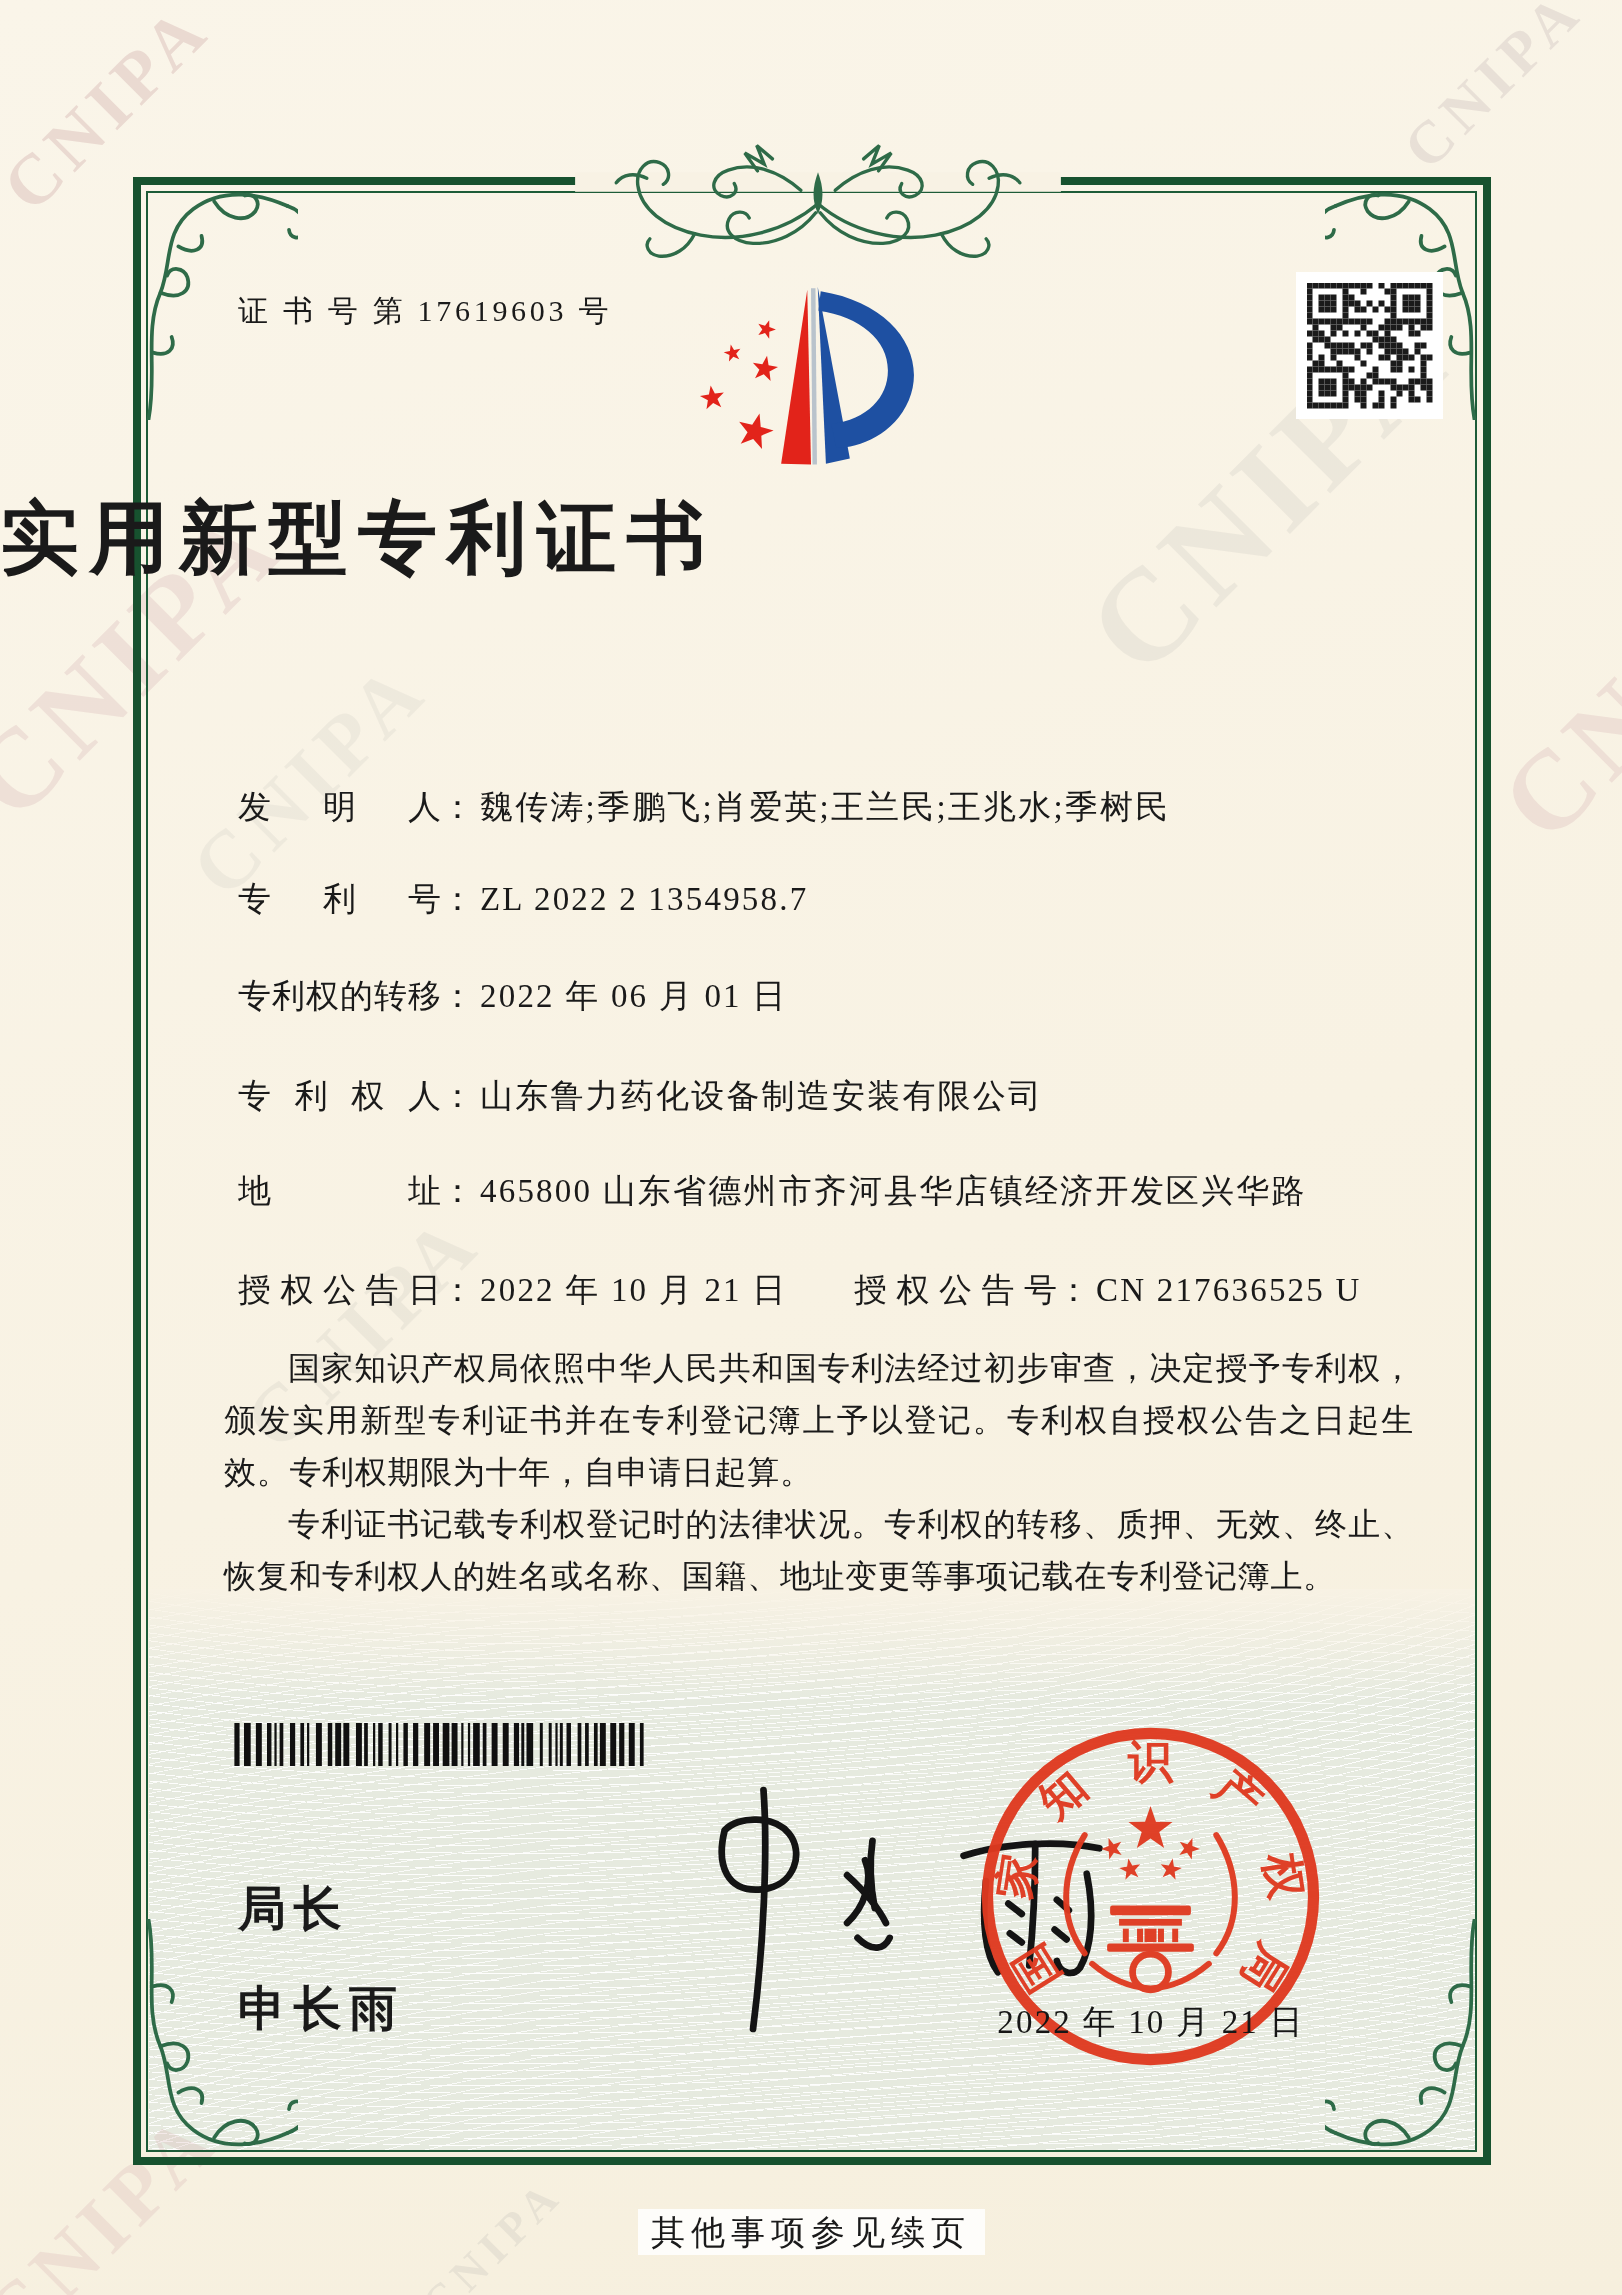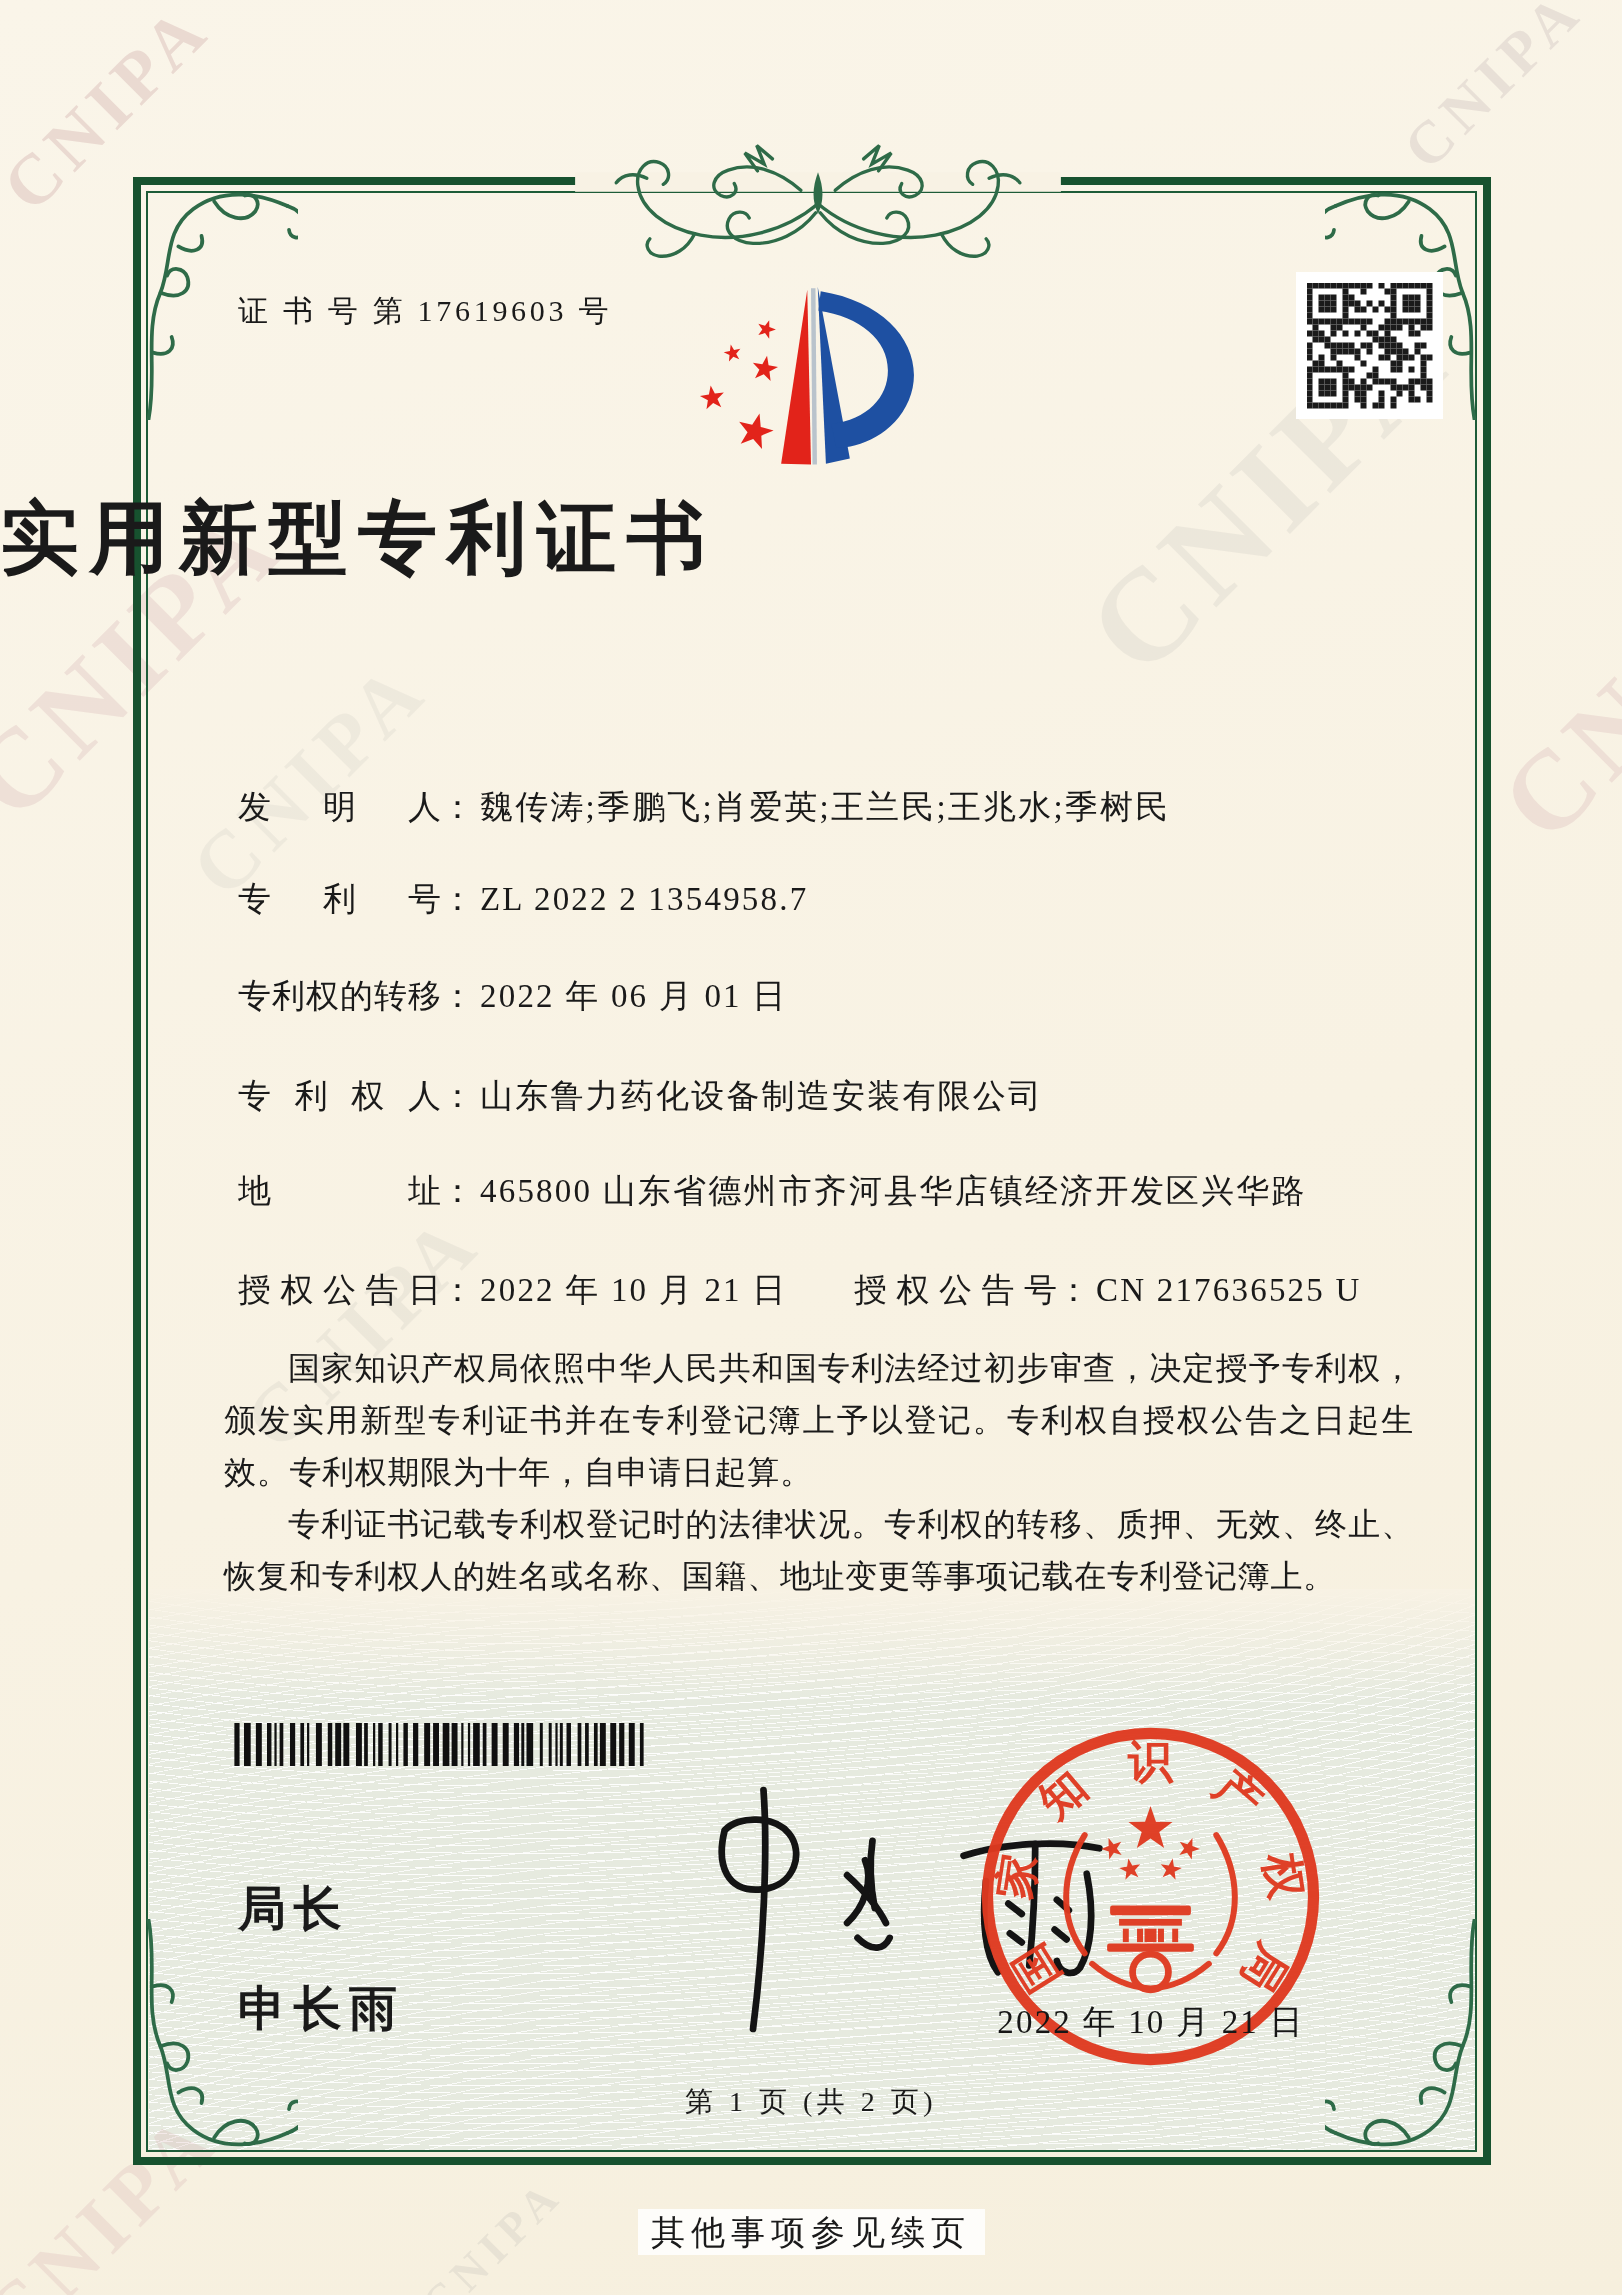--- a/index.html
+++ b/index.html
@@ -515,20 +515,19 @@
       <circle cx="240" cy="341" r="24" fill="none" stroke="#df3a20" stroke-width="9"></circle>
     </g>
     <g stroke="#df3a20" stroke-width="8" fill="none" stroke-linecap="round">
       <path d="M152,158 C120,210 118,272 152,316"></path>
       <path d="M328,158 C360,210 362,272 328,316"></path>
       <path d="M162,330 C188,352 214,362 240,363 C266,362 292,352 318,330"></path>
     </g>
   </svg>
   <div class="seal-date">2022 年 10 月 21 日</div>
 
-  <div class="pageno">第 1 页 (共 2 页)</div>
 
   <div class="footnote">
     <span>其他事项参见续页</span>
   </div>
 
 </div>
 
 
 </body></html>

